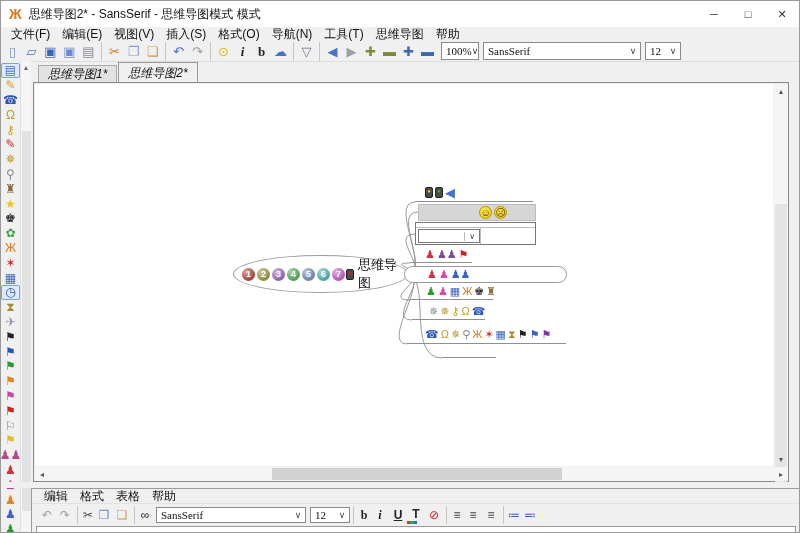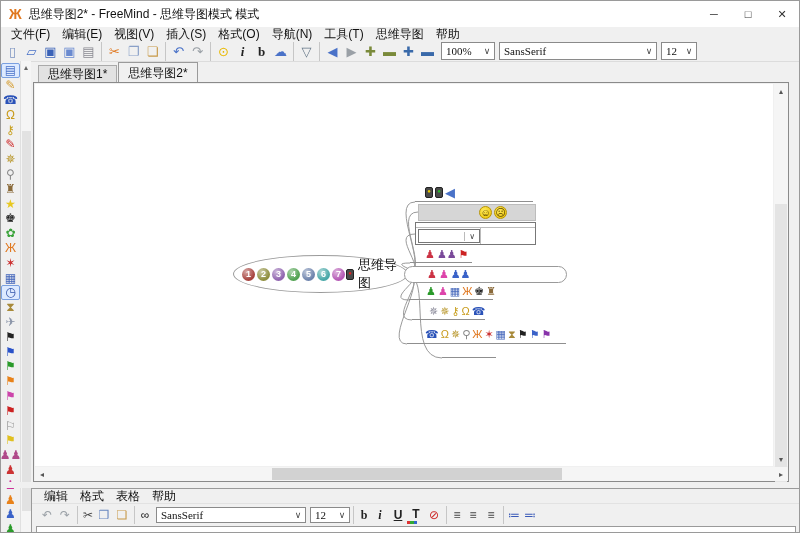--- a/index.html
+++ b/index.html
@@ -21,21 +21,21 @@
   .icon-btn{width:19px;height:19px;display:inline-flex;align-items:center;justify-content:center;font-size:13px;line-height:1;}
   .gstart{border-left:1px solid #c6c6c6;margin-left:3px;padding-left:3px;width:23px;}
   .serif-i{font-family:"Liberation Serif",serif;font-style:italic;font-weight:bold;}
   .serif-b{font-family:"Liberation Serif",serif;font-weight:bold;}
   .und{text-decoration:underline;font-weight:bold;font-size:11px;}
   .tcolor{font-weight:bold;font-size:11px;background:linear-gradient(90deg,#d33 0 33%,#3a3 33% 66%,#36c 66%) left bottom/10px 3px no-repeat;padding-bottom:2px;}
   .combo{display:inline-flex;align-items:center;justify-content:space-between;background:#fff;border:1px solid #8a8a8a;height:18px;
     font-size:11px;font-family:"Liberation Serif",serif;padding-left:4px;margin-left:4px;}
   .combo .chev{width:14px;text-align:center;color:#444;font-size:9px;font-family:"DejaVu Sans",sans-serif;}
   
-  #tabbar{left:30px;top:60px;width:770px;height:21px;padding-left:7px;display:flex;align-items:flex-end;}
+  #tabbar{left:30px;top:60px;width:770px;height:21px;padding-left:7px;display:flex;align-items:flex-end;font-style:italic;}
   .tab{height:17px;padding:0 9px;line-height:17px;background:#e2e2e2;border:1px solid #aaa;border-bottom:none;margin-right:1px;}
   .tab.active{height:20px;line-height:20px;background:#f0f0f0;border-color:#9a9a9a;}
   
   #sidebar{left:0;top:60px;width:30px;height:473px;background:#f0f0f0;}
   #side-icons{position:absolute;left:0;top:2px;width:19px;display:flex;flex-direction:column;}
   .side-icon{height:14.8px;width:19px;display:flex;align-items:center;justify-content:center;font-size:12px;line-height:1;}
   .boxed{border:1px solid #7aa0e0;background:#ddeaff;border-radius:2px;}
   #side-scroll{position:absolute;left:19px;top:0;width:11px;height:473px;background:#f5f5f5;border-left:1px solid #e0e0e0;}
   #side-scroll .arrow{height:12px;display:flex;align-items:center;justify-content:center;color:#666;font-size:8px;}
   #side-thumb{position:absolute;left:1px;top:70px;width:9px;height:380px;background:#e2e2e2;}
@@ -79,21 +79,21 @@
   .icon-btn.small{width:18px;height:18px;font-size:12px;}
   #bedit{position:absolute;left:4px;top:37px;width:760px;height:9px;background:#fff;border:1px solid #9a9a9a;border-bottom:none;}
 </style>
 </head>
 <body>
 
 <div id="window">
 
   <div id="titlebar" class="abs">
     <span id="logo">Ж</span>
-    <span id="title">思维导图2* - FreeMind - 思维导图模式 模式</span>
+    <span id="title">思维导图2* - SansSerif - 思维导图模式 模式</span>
     <span id="winbtns">
       <span class="winbtn">─</span>
       <span class="winbtn">□</span>
       <span class="winbtn">✕</span>
     </span>
   </div>
 
   <div id="menubar" class="abs">
     <span class="menu-item">文件(F)</span>
       <span class="menu-item">编辑(E)</span>
@@ -123,21 +123,21 @@
         <span class="icon-btn serif-b" style="color: rgb(34, 34, 34);">b</span>
         <span class="icon-btn" style="color: rgb(74, 114, 200);">☁</span>
         <span class="icon-btn gstart" style="color: rgb(102, 119, 136);">▽</span>
         <span class="icon-btn gstart" style="color: rgb(74, 114, 200);">◀</span>
         <span class="icon-btn" style="color: rgb(154, 160, 166);">▶</span>
         <span class="icon-btn" style="color: rgb(122, 138, 58);">✚</span>
         <span class="icon-btn" style="color: rgb(122, 138, 58);">▬</span>
         <span class="icon-btn" style="color: rgb(58, 106, 170);">✚</span>
         <span class="icon-btn" style="color: rgb(58, 106, 170);">▬</span>
     </span>
-    <span class="combo" style="width:54px;">
+    <span class="combo" style="width:38px;">
       <span>100%</span>
       <span class="chev">∨</span>
     </span>
     <span class="combo" style="width:158px;">
       <span>SansSerif</span>
       <span class="chev">∨</span>
     </span>
     <span class="combo" style="width:36px;">
       <span>12</span>
       <span class="chev">∨</span>

